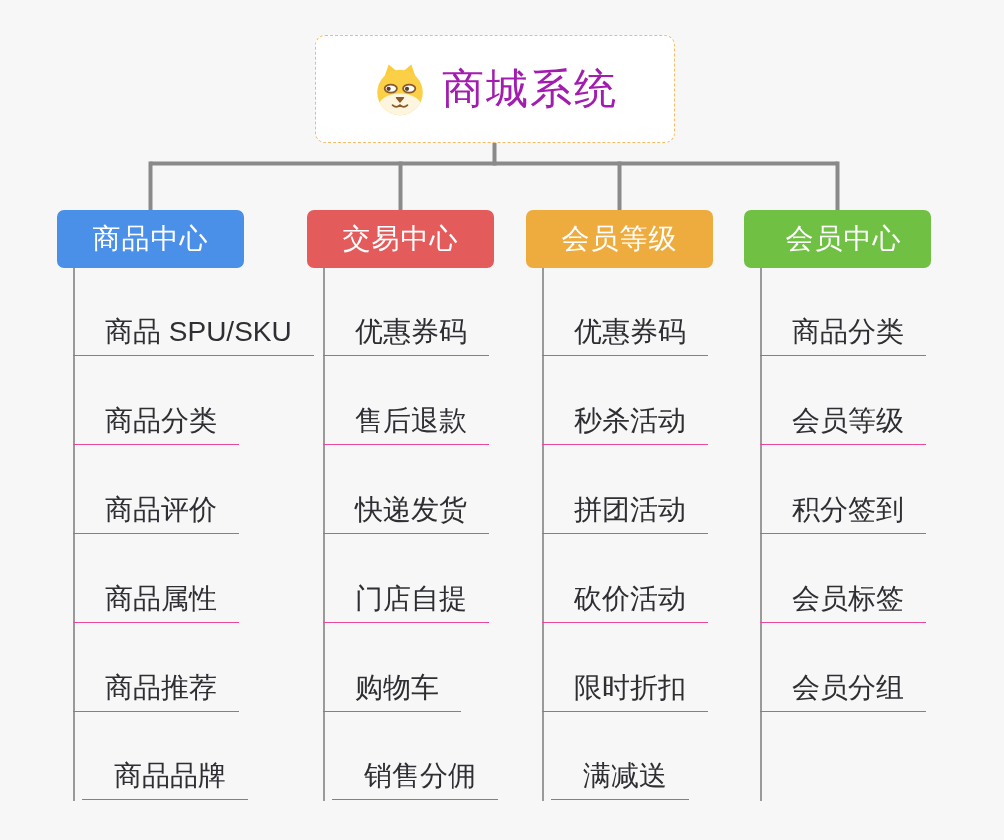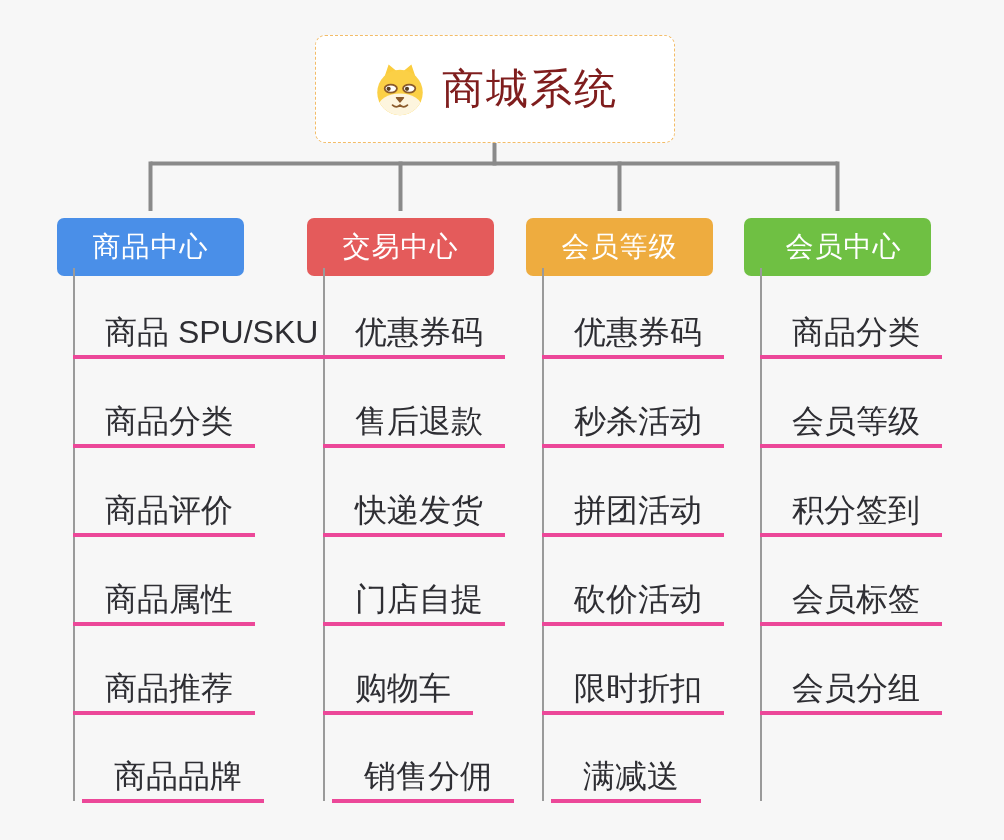--- a/index.html
+++ b/index.html
@@ -25,21 +25,21 @@
     border: 1px dashed #f3bc67;
     border-radius: 10px;
     display: flex;
     align-items: center;
     justify-content: center;
     gap: 14px;
   }
   .root-title {
     font-size: 42px;
     letter-spacing: 2px;
-    color: #7f1d1d;
+    color: #a21caf;
     font-weight: 400;
     line-height: 1;
   }
   .dog-icon { width: 56px; height: 56px; flex: 0 0 auto; }
 
   
   .connectors {
     position: absolute;
     left: 0; top: 0;
     width: 1004px; height: 840px;
@@ -53,21 +53,21 @@
     width: 187px;
     height: 610px;
   }
   .branch.b0 { left: 57px; }
   .branch.b1 { left: 307px; }
   .branch.b2 { left: 526px; }
   .branch.b3 { left: 744px; }
 
   .branch-header {
     position: absolute;
-    left: 0; top: 8px;
+    left: 0; top: 0;
     width: 187px; height: 58px;
     border-radius: 7px;
     display: flex;
     align-items: center;
     justify-content: center;
     color: #ffffff;
     font-size: 28px;
     letter-spacing: 1px;
     cursor: default;
   }
@@ -81,25 +81,25 @@
     left: 16px; top: 58px;
     width: 2px; height: 533px;
     background: #9a9a9a;
   }
 
   .child {
     position: absolute;
     left: 16px;
     width: max-content;
     white-space: nowrap;
-    font-size: 32px;
+    font-size: 28px;
     line-height: 30px;
     color: #2e2e33;
     padding: 0 22px 8px 32px;
-    border-bottom: 4px solid #ec4899;
+    border-bottom: 1px solid #ec4899;
   }
   .child.i0 { top: 107px; }
   .child.i1 { top: 196px; }
   .child.i2 { top: 285px; }
   .child.i3 { top: 374px; }
   .child.i4 { top: 463px; }
   .child.i5 { top: 551px; margin-left: 9px; }
 </style>
 </head>
 <body>

